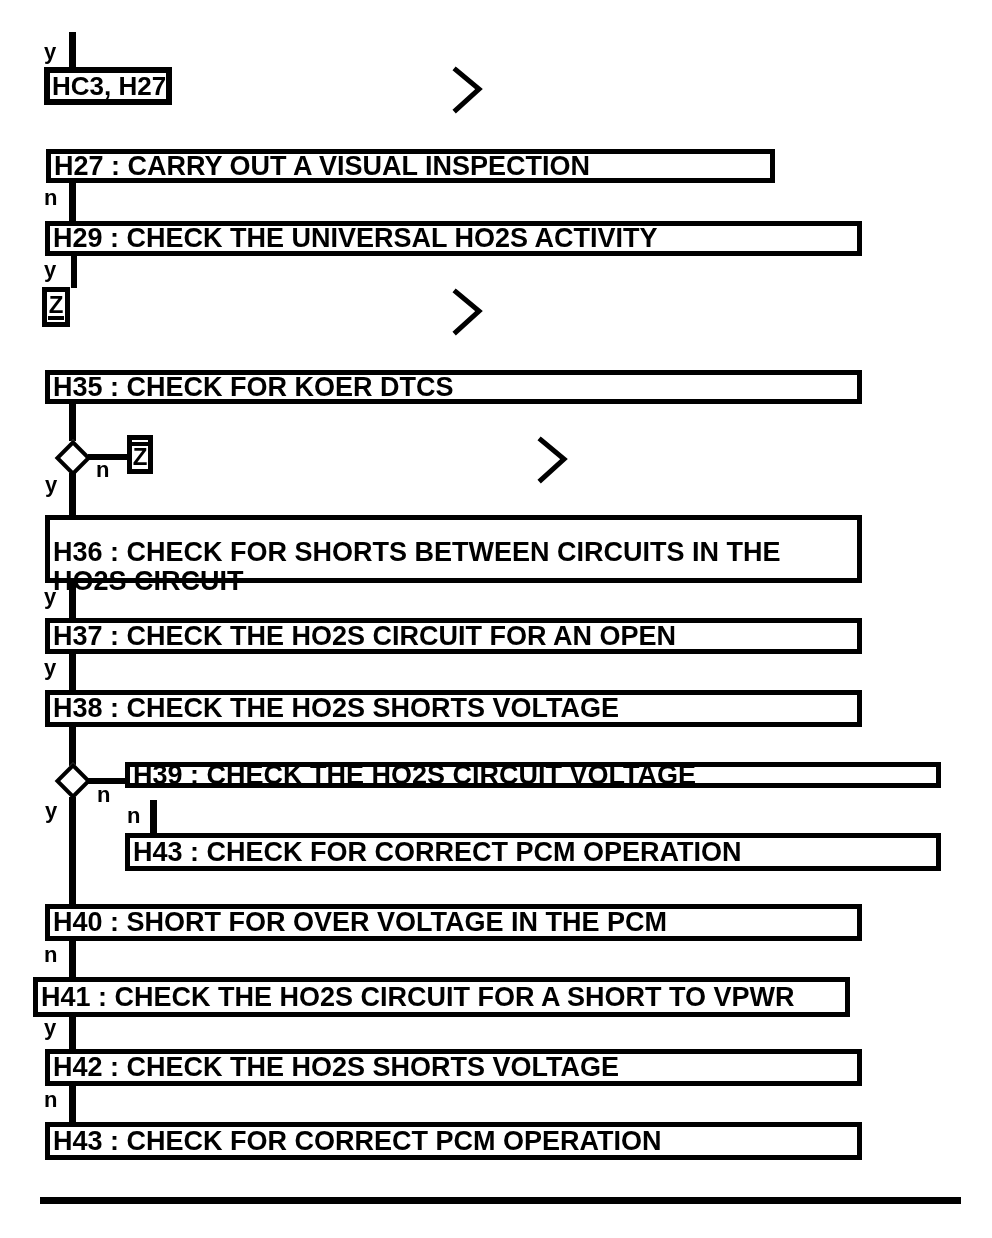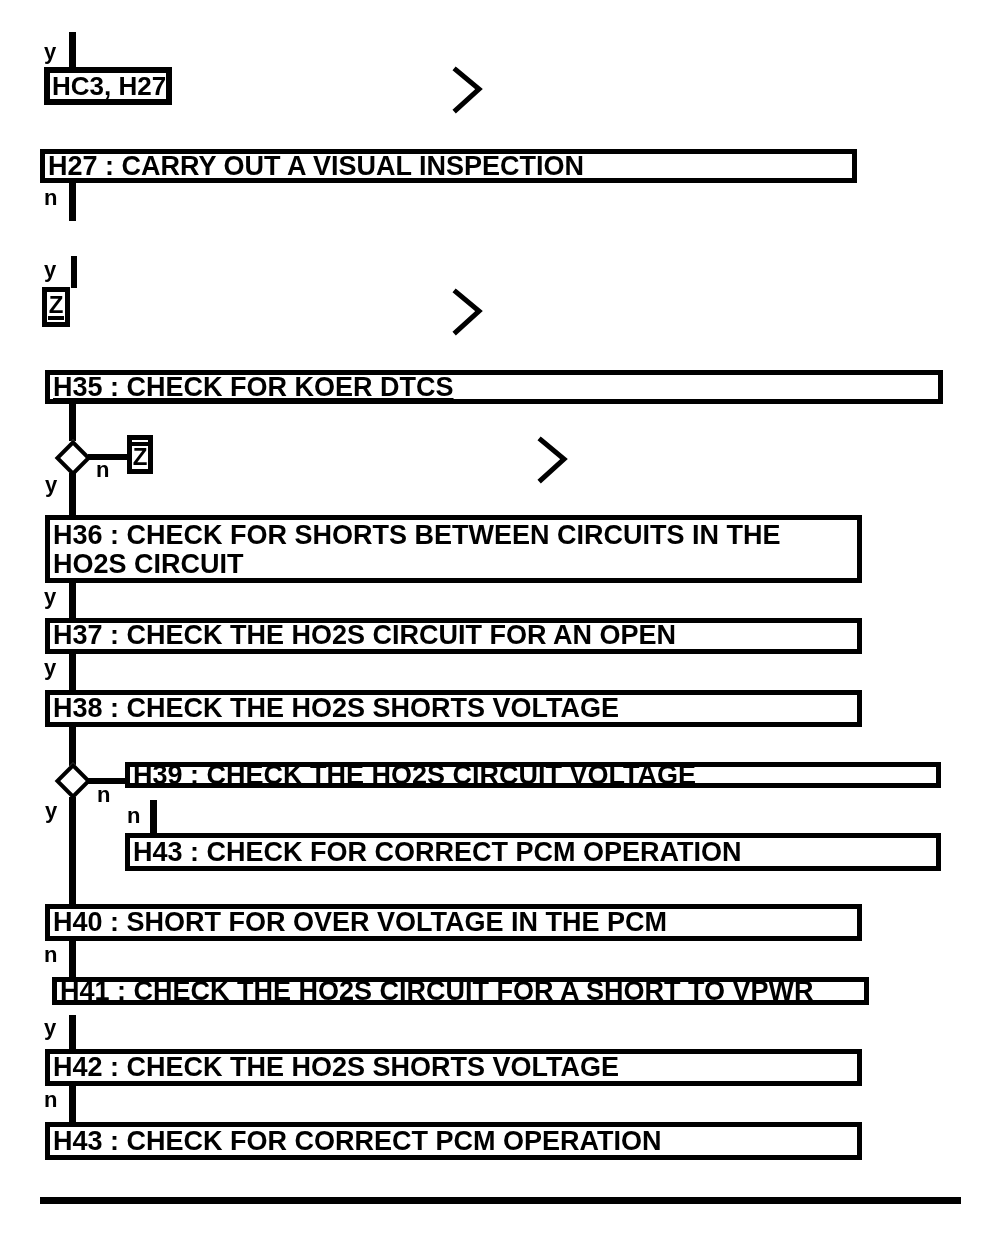--- a/index.html
+++ b/index.html
@@ -21,21 +21,21 @@
     display: flex;
     align-items: center;
     font-size: 27px;
     line-height: 27px;
     padding-left: 3px;
     white-space: nowrap;
   }
   .pbox.multiline {
     display: block;
     white-space: normal;
-    padding-top: 1px;
+    padding-top: 18px;
   }
   .pbox.multiline .ln {
     line-height: 29px;
   }
   .entrybox {
     position: absolute;
     box-sizing: border-box;
     border: 6px solid #000000;
     background: #ffffff;
     display: flex;
@@ -84,38 +84,41 @@
   <div class="blabel" style="left:44px; top:42px;">y</div>
   <div class="entrybox" style="left:44px; top:67px; width:128px; height:38px;">
     <span>HC3, H27</span>
   </div>
   <div class="chev" style="left:452px; top:66px;">
     <svg width="32" height="48" viewBox="0 0 32 48">
         <path d="M4 4 L27 23 L4 44" fill="none" stroke="#000" stroke-width="5" stroke-linecap="square"></path>
       </svg>
   </div>
 
-  <div class="pbox" style="left:40px; top:149px; width:817px; height:34px;">
+  <div class="pbox" style="left:46px; top:149px; width:729px; height:34px;">
     <span>H27 : CARRY OUT A VISUAL INSPECTION</span>
   </div>
   <div class="vline" style="left:69px; top:183px; height:38px;"></div>
   <div class="blabel" style="left:44px; top:188px;">n</div>
 
+  <div class="pbox" style="left:45px; top:221px; width:817px; height:35px;">
+    <span>H29 : CHECK THE UNIVERSAL HO2S ACTIVITY</span>
+  </div>
   <div class="blabel" style="left:44px; top:260px;">y</div>
   <div class="vline" style="left:71px; top:256px; height:32px; width:6px;"></div>
   <div class="zbox" style="left:42px; top:287px; width:28px; height:40px;">
     <span class="z-under">Z</span>
   </div>
   <div class="chev" style="left:452px; top:288px;">
     <svg width="32" height="48" viewBox="0 0 32 48">
         <path d="M4 4 L27 23 L4 44" fill="none" stroke="#000" stroke-width="5" stroke-linecap="square"></path>
       </svg>
   </div>
 
-  <div class="pbox" style="left:45px; top:370px; width:898px; height:34px;text-decoration:underline;">
+  <div class="pbox" style="left:45px; top:370px; width:817px; height:34px;">
     <span>H35 : CHECK FOR KOER DTCS</span>
   </div>
   <div class="vline" style="left:69px; top:404px; height:37px;"></div>
 
   <div class="diamond" style="left:60px; top:445px;"></div>
   <div class="hline" style="left:88px; top:454px; width:40px;"></div>
   <div class="blabel" style="left:96px; top:460px;">n</div>
   <div class="zbox" style="left:127px; top:435px; width:26px; height:39px;">
     <span class="z-over">Z</span>
   </div>
@@ -127,21 +130,21 @@
   <div class="blabel" style="left:45px; top:475px;">y</div>
   <div class="vline" style="left:69px; top:473px; height:42px;"></div>
 
   <div class="pbox multiline" style="left:45px; top:515px; width:817px; height:68px;">
     <div class="ln">H36 : CHECK FOR SHORTS BETWEEN CIRCUITS IN THE</div>
     <div class="ln">HO2S CIRCUIT</div>
   </div>
   <div class="blabel" style="left:44px; top:587px;">y</div>
   <div class="vline" style="left:69px; top:583px; height:36px;"></div>
 
-  <div class="pbox" style="left:45px; top:618px; width:817px; height:36px;align-items:flex-end;">
+  <div class="pbox" style="left:45px; top:618px; width:817px; height:36px;">
     <span>H37 : CHECK THE HO2S CIRCUIT FOR AN OPEN</span>
   </div>
   <div class="blabel" style="left:44px; top:658px;">y</div>
   <div class="vline" style="left:69px; top:654px; height:37px;"></div>
 
   <div class="pbox" style="left:45px; top:690px; width:817px; height:37px;">
     <span>H38 : CHECK THE HO2S SHORTS VOLTAGE</span>
   </div>
   <div class="vline" style="left:69px; top:727px; height:39px;"></div>
 
@@ -161,21 +164,21 @@
 
   <div class="blabel" style="left:45px; top:801px;">y</div>
   <div class="vline" style="left:69px; top:797px; height:107px;"></div>
 
   <div class="pbox" style="left:45px; top:904px; width:817px; height:37px;">
     <span>H40 : SHORT FOR OVER VOLTAGE IN THE PCM</span>
   </div>
   <div class="blabel" style="left:44px; top:945px;">n</div>
   <div class="vline" style="left:69px; top:941px; height:36px;"></div>
 
-  <div class="pbox" style="left:52px; top:977px; width:817px; height:28px;text-decoration:underline;">
+  <div class="pbox" style="left:33px; top:977px; width:817px; height:40px;">
     <span>H41 : CHECK THE HO2S CIRCUIT FOR A SHORT TO VPWR</span>
   </div>
   <div class="blabel" style="left:44px; top:1018px;">y</div>
   <div class="vline" style="left:69px; top:1015px; height:34px;"></div>
 
   <div class="pbox" style="left:45px; top:1049px; width:817px; height:37px;">
     <span>H42 : CHECK THE HO2S SHORTS VOLTAGE</span>
   </div>
   <div class="blabel" style="left:44px; top:1090px;">n</div>
   <div class="vline" style="left:69px; top:1086px; height:36px;"></div>

